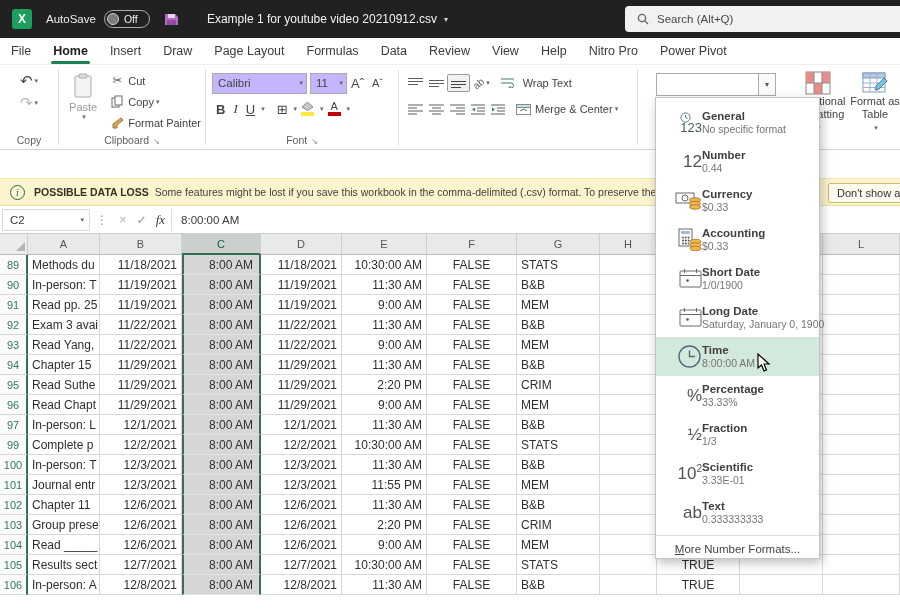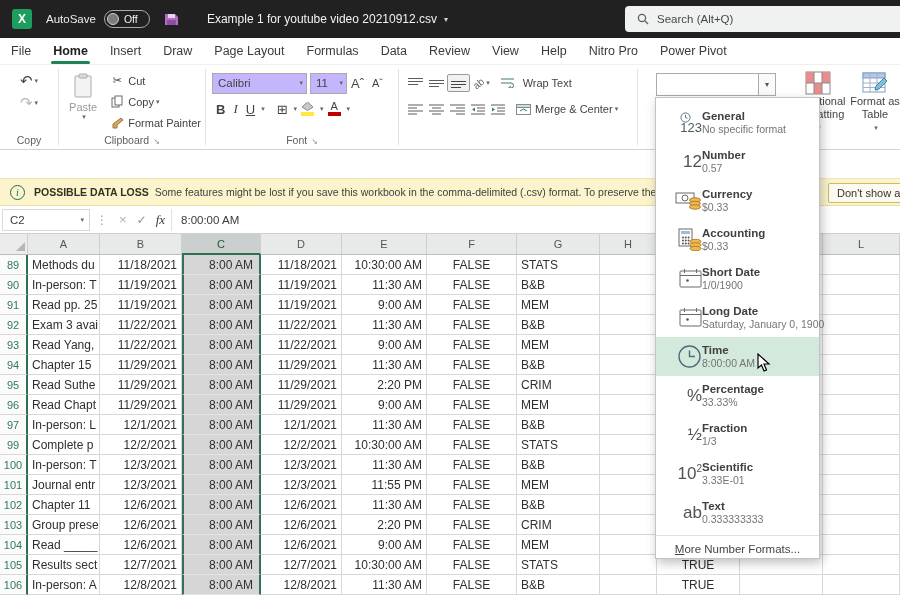--- a/index.html
+++ b/index.html
@@ -735,21 +735,21 @@
             <span class="dd-title">General</span>
             <span class="dd-sub">No specific format</span>
           </span>
         </div>
         <div class="dd-item">
           <span class="dd-ico">
             <i class="big">12</i>
           </span>
           <span class="dd-txt">
             <span class="dd-title">Number</span>
-            <span class="dd-sub">0.57</span>
+            <span class="dd-sub">0.44</span>
           </span>
         </div>
         <div class="dd-item">
           <span class="dd-ico">
             <svg width="27" height="19" viewBox="0 0 27 19">
               <rect x="1" y="2" width="18" height="10" fill="#fff" stroke="#6b6b6b"></rect>
               <circle cx="10" cy="7" r="3" fill="none" stroke="#6b6b6b"></circle>
               <g stroke="#b07d2b" fill="#f0b84f">
                 <ellipse cx="20" cy="9" rx="5.5" ry="2.2"></ellipse>
                 <ellipse cx="20" cy="12.5" rx="5.5" ry="2.2"></ellipse>

